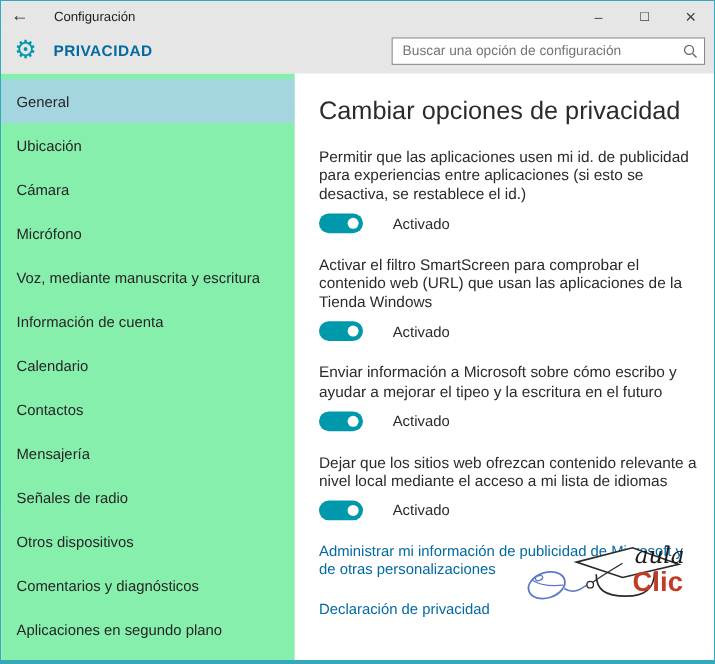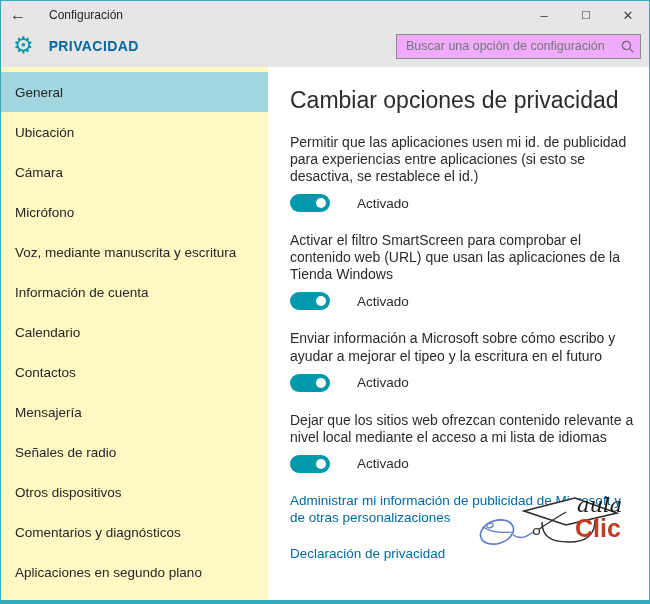--- a/index.html
+++ b/index.html
@@ -25,34 +25,34 @@
   .win-btn.max span{ font-size:11px; }
 
   
   .header{
     height:38px; background:#e6e6e6; flex:0 0 38px;
     display:flex; align-items:center; padding:0 8px 4px 12px;
   }
   .gear{ font-size:23px; line-height:1; color:#0099ab; margin-top:-2px; }
   .page-title{ font-size:14px; font-weight:bold; color:#0369a1; letter-spacing:0.4px; margin-left:15px; flex:1; }
   .searchbox{
-    width:245px; height:25px; background:#f0abfc; border:1px solid #8a8a8a;
+    width:285px; height:25px; background:#ffffff; border:1px solid #8a8a8a;
     display:flex; align-items:center; padding:0 6px 0 9px;
   }
   .searchbox input{
     border:none; outline:none; flex:1; font-size:12.5px; color:#444;
     font-family:"Liberation Sans", sans-serif; background:transparent;
   }
   .searchbox input::placeholder{ color:#757575; opacity:1; }
   .search-icon{ flex:0 0 auto; margin-left:4px; }
 
   
   .main{ flex:1; display:flex; min-height:0; }
 
-  .sidebar{ width:267px; flex:0 0 267px; background:#fef9c3; padding-top:5px; }
+  .sidebar{ width:267px; flex:0 0 267px; background:#86efac; padding-top:5px; }
   .nav-item{
     height:40px; display:flex; align-items:center; padding-left:14px;
     font-size:13.5px; color:#262626; cursor:default;
   }
   .nav-item.selected{ background:#a3d6df; }
 
   .content{ flex:1; position:relative; padding:14px 10px 16px 22px; background:#fff; }
   .content h1{
     font-size:23px; font-weight:300; color:#2b2b2b; margin:6px 0 20px 0;
   }

